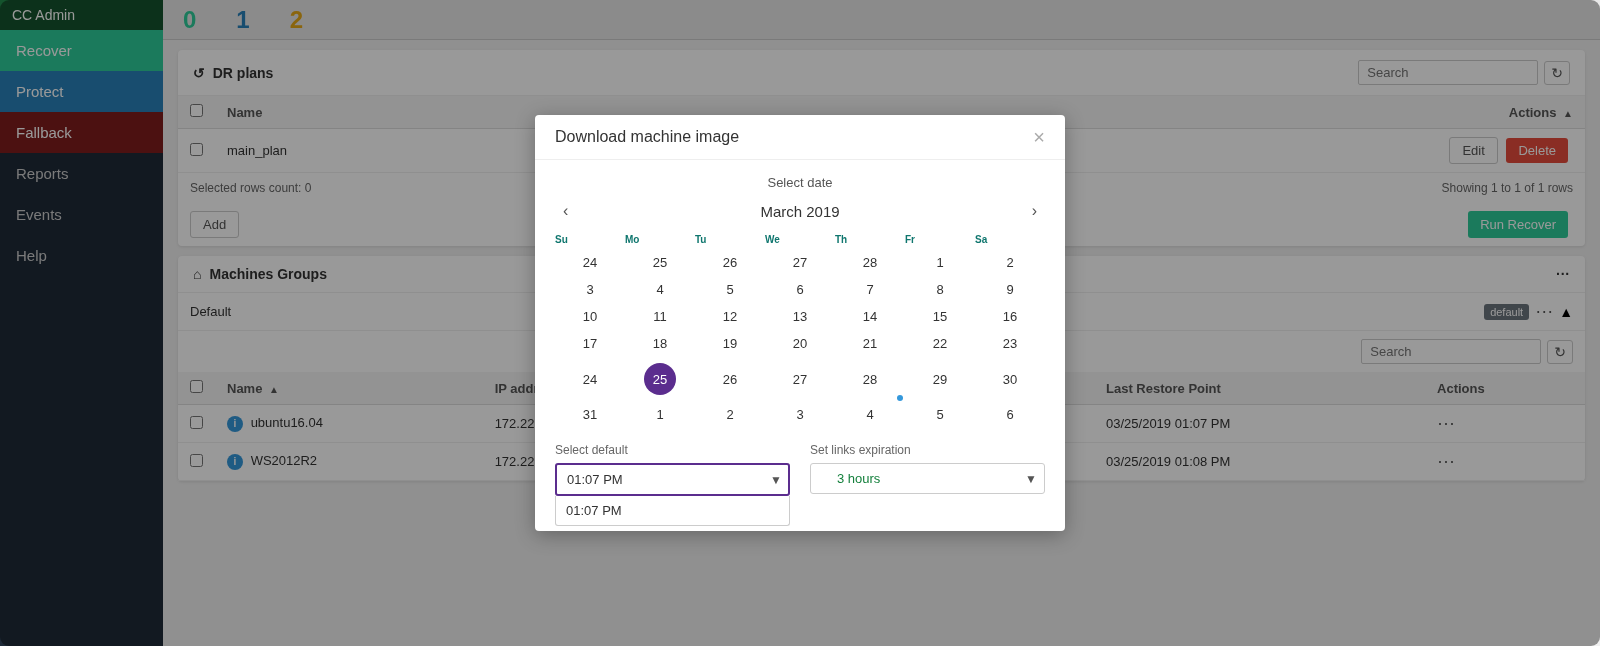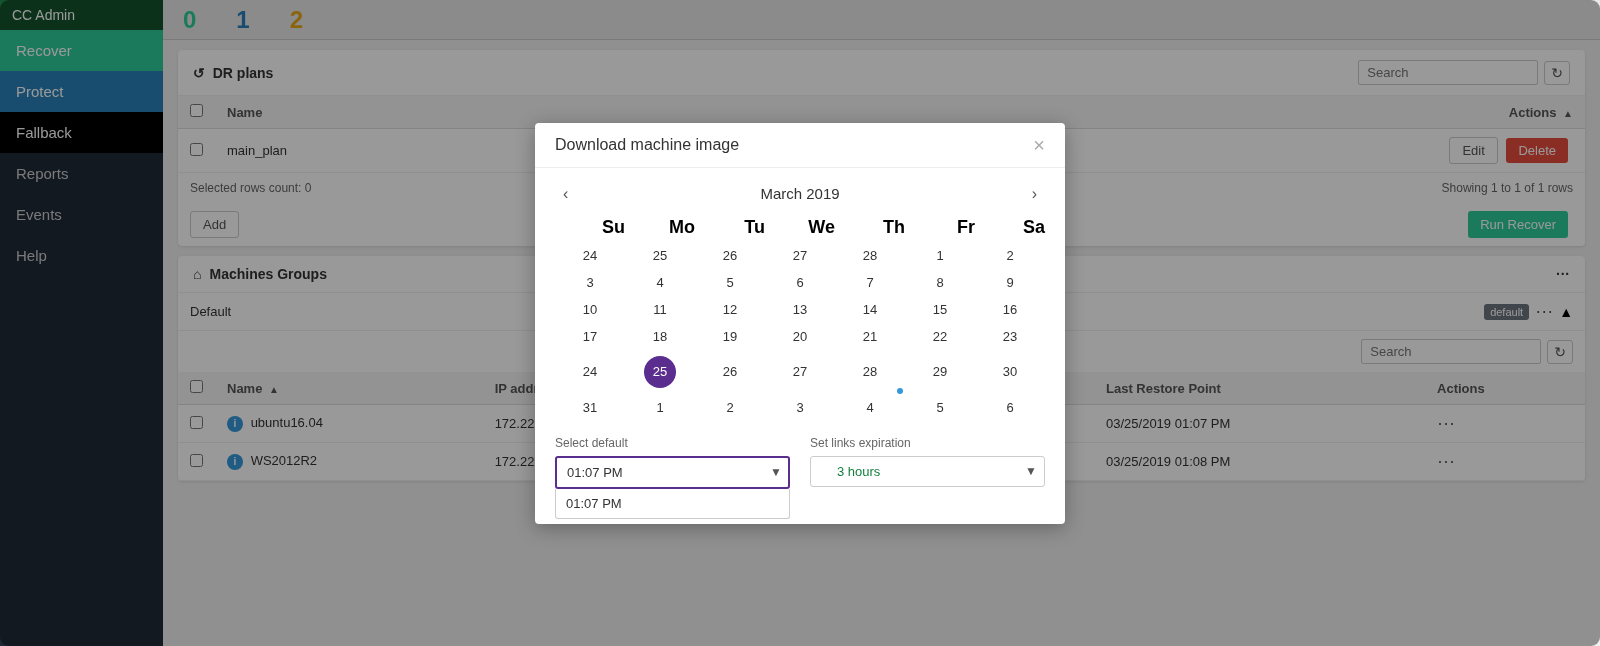--- a/index.html
+++ b/index.html
@@ -36,21 +36,21 @@
     .sidebar-item {
       padding: 12px 16px;
       font-size: 15px;
       font-weight: 500;
       cursor: pointer;
       color: #fff;
     }
 
     .sidebar-item.recover { background: #2ecc9a; color: #fff; }
     .sidebar-item.protect { background: #2980b9; color: #fff; }
-    .sidebar-item.fallback { background: #000000; color: #fff; }
+    .sidebar-item.fallback { background: #7f1d1d; color: #fff; }
     .sidebar-item.reports { color: #ccc; }
     .sidebar-item.events { color: #ccc; }
     .sidebar-item.help { color: #ccc; }
 
     
     .main-content {
       position: absolute;
       left: 163px;
       top: 0;
       width: 1437px;
@@ -293,23 +293,23 @@
       padding: 2px 8px;
     }
 
     .cal-month {
       font-size: 15px;
       color: #333;
       font-weight: 500;
     }
 
     .calendar th {
-      text-align: right;
-      font-size: 18px;
-      color: #000000;
+      text-align: left;
+      font-size: 10px;
+      color: #0f766e;
       padding: 4px 0;
       width: 52px;
     }
 
     .calendar td {
       text-align: center;
       font-size: 13px;
       color: #333;
       padding: 6px 0;
       cursor: pointer;
@@ -603,20 +603,21 @@
   </div>
 </div>
 
 <div class="modal-overlay">
   <div class="modal">
     <div class="modal-header">
       <span class="modal-title">Download machine image</span>
       <button class="modal-close">×</button>
     </div>
     <div class="modal-body">
+      <div class="calendar-label">Select date</div>
 
       <div class="cal-nav">
         <button class="cal-nav-btn">‹</button>
         <span class="cal-month">March 2019</span>
         <button class="cal-nav-btn">›</button>
       </div>
 
       <table class="calendar">
         <thead>
           <tr>

